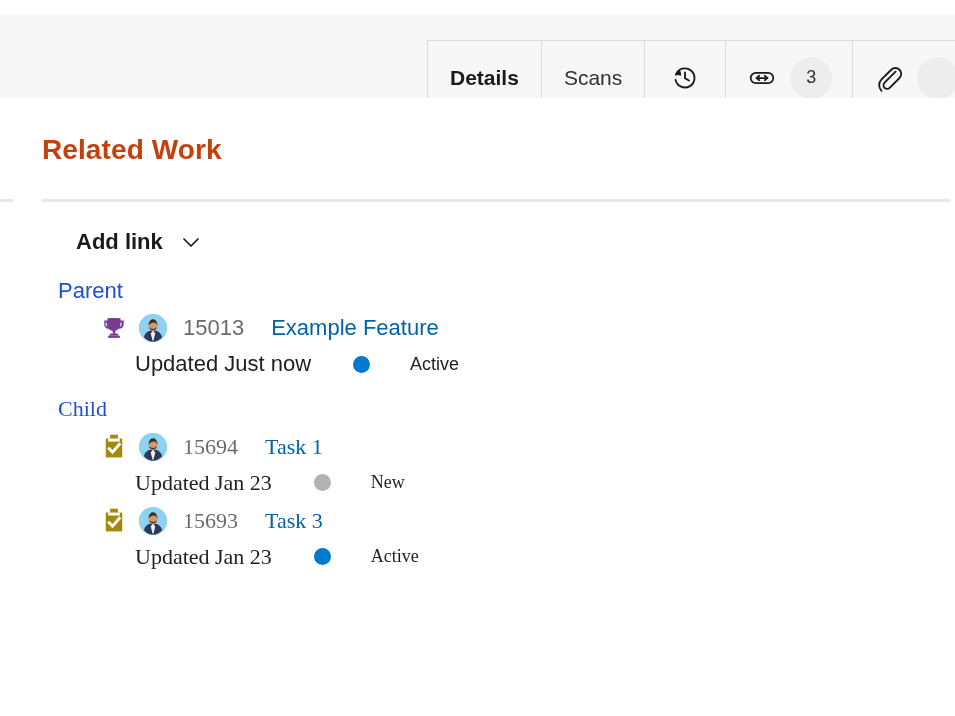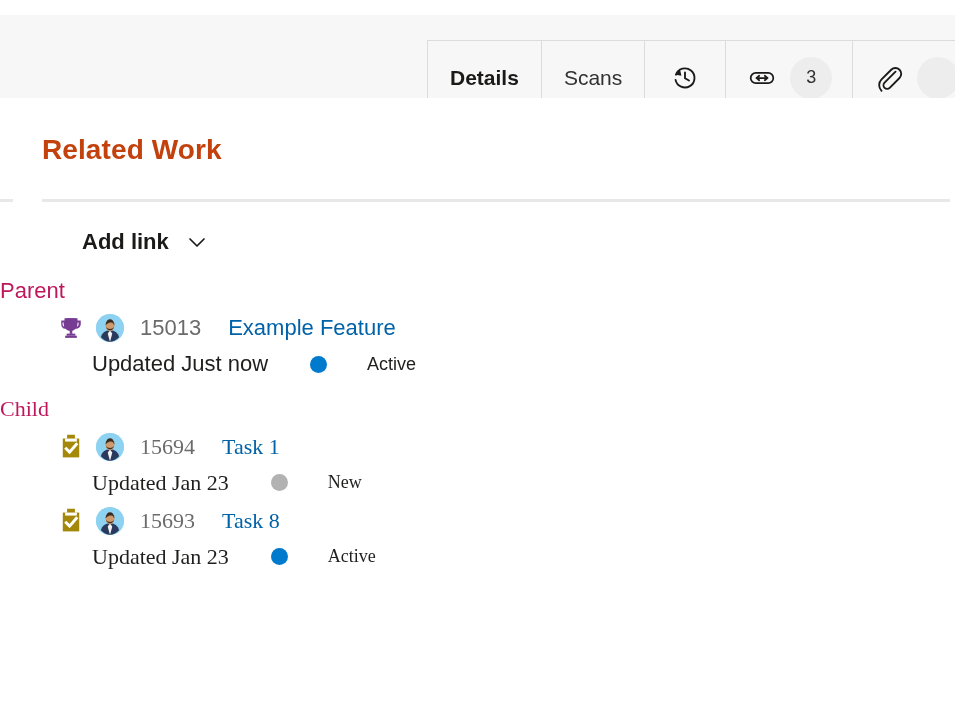--- a/index.html
+++ b/index.html
@@ -130,21 +130,21 @@
     position: absolute;
     left: 42px;
     top: 101px;
     width: 908px;
     height: 3px;
     background: #e8e8e8;
   }
 
   .addlink {
     position: absolute;
-    left: 82px;
+    left: 76px;
     top: 131px;
     display: flex;
     align-items: center;
     cursor: pointer;
   }
   .addlink-label {
     font-size: 22px;
     font-weight: bold;
     color: #1b1a19;
   }
@@ -157,28 +157,30 @@
 
   .links-area {
     position: absolute;
     left: 0;
     top: 180px;
     width: 955px;
   }
 
   .group-label {
     font-size: 22px;
-    color: #be185d;
+    color: #1d4ed8;
+    margin-left: 58px;
     margin-bottom: 6px;
     line-height: 1.2;
   }
   .group + .group { margin-top: 14px; font-family: Liberation Serif, serif; }
 
   .link-row {
     margin-bottom: 2px;
+    padding-left: 43px;
   }
   .link-line1 {
     display: flex;
     align-items: center;
     margin-left: 58px;
     height: 36px;
   }
   .wi-icon {
     width: 26px;
     height: 26px;
@@ -405,21 +407,21 @@
               <circle cx="16" cy="16" r="16" fill="#8ed2f2"></circle>
               <path d="M16 18.5 c-5.6 0 -9.6 3.6 -10.4 8.2 A16 16 0 0 0 16 32 a16 16 0 0 0 10.4 -5.3 c-0.8 -4.6 -4.8 -8.2 -10.4 -8.2 z" fill="#2b3a5c"></path>
               <path d="M16 18.9 l2.6 3.3 l-2.6 9.8 l-2.6 -9.8 z" fill="#f2f2f2"></path>
               <path d="M11.2 9.4 h9.6 v5.3 a4.8 4.8 0 0 1 -9.6 0 z" fill="#c48e63"></path>
               <path d="M11 12.8 c0 3.4 2.2 6.1 5 6.1 s5 -2.7 5 -6.1 c0 -0.7 -0.1 -1.4 -0.3 -2 h-9.4 c-0.2 0.6 -0.3 1.3 -0.3 2 z" fill="#cf9b6d"></path>
               <path d="M11 11.9 c0.6 -4 2.6 -5.9 5 -5.9 s4.4 1.9 5 5.9 c0.1 0.7 -0.4 0.9 -0.6 0.3 c-0.5 -1.6 -1.6 -2.4 -2.6 -2.5 c-1.7 -0.2 -4.6 0.4 -6.2 2.5 c-0.4 0.5 -0.7 0.3 -0.6 -0.3 z" fill="#3b2a1e"></path>
               <path d="M11.5 14.6 c0.9 1.6 2.5 2.6 4.5 2.6 s3.6 -1 4.5 -2.6 c-0.4 2.3 -2.3 3.9 -4.5 3.9 s-4.1 -1.6 -4.5 -3.9 z" fill="#3b2a1e"></path>
             </svg>
           </span>
           <span class="wi-id">15693</span>
-          <span class="wi-title">Task 8</span>
+          <span class="wi-title">Task 3</span>
         </div>
         <div class="link-line2">
           <span class="updated-text">Updated Jan 23</span>
           <span class="state-dot" style="background:#007acc"></span>
           <span class="state-text">Active</span>
         </div>
       </div>
 
     </div>
   </div>

